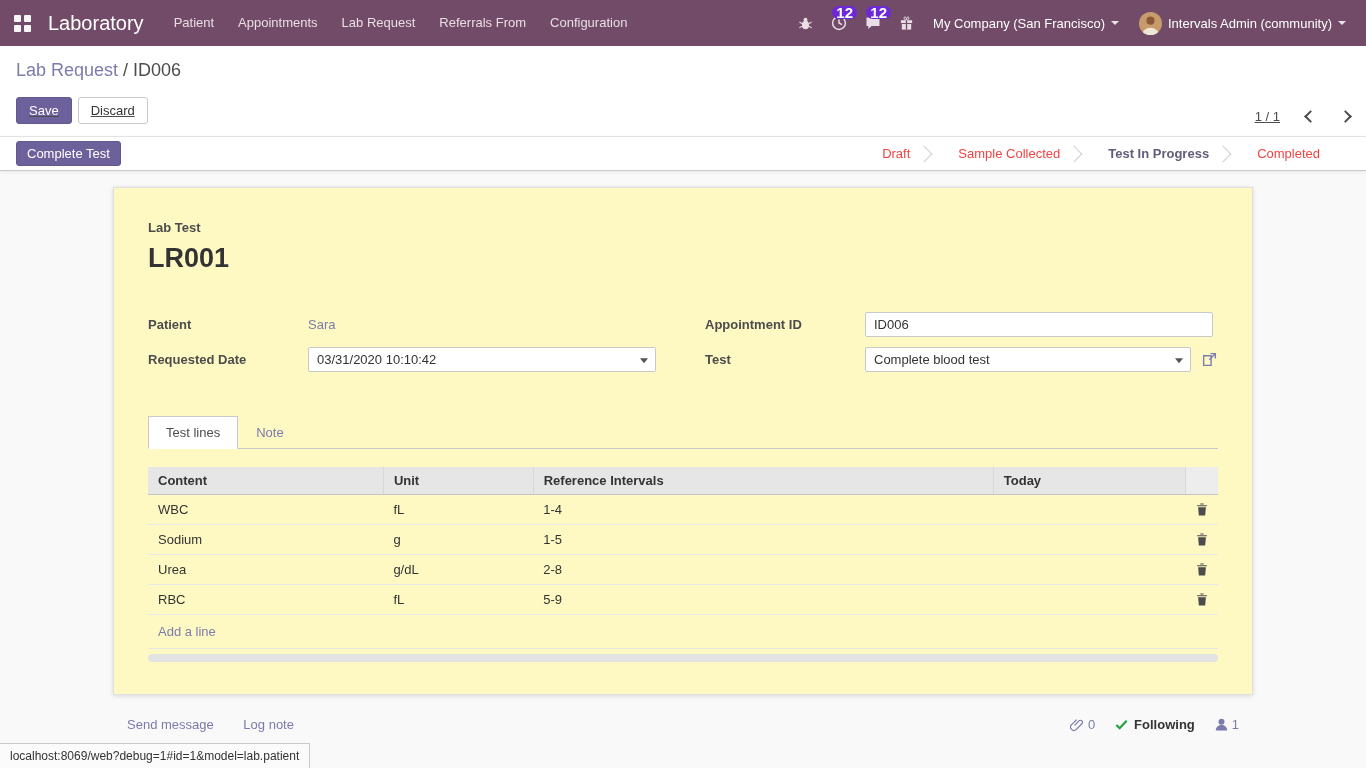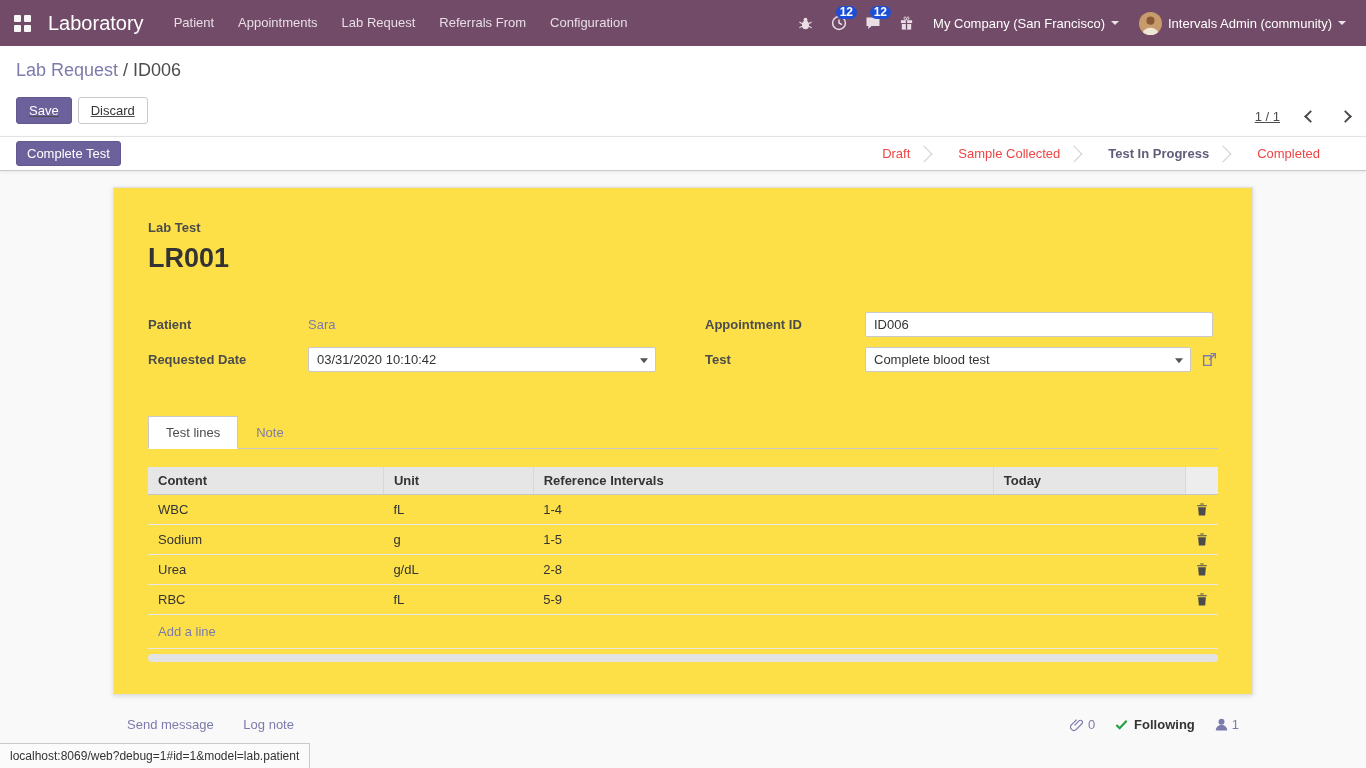--- a/index.html
+++ b/index.html
@@ -21,22 +21,22 @@
     cursor:pointer;
   }
   .grid-icon { display:grid; grid-template-columns:repeat(2,7px); grid-gap:3px; }
   .grid-icon i { width:7px; height:7px; background:rgba(255,255,255,.95); border-radius:1px; display:block; }
   .brand { font-size:20px; font-weight:400; padding:0 18px 0 4px; color:#fff; }
   .nav-menu { display:flex; height:46px; }
   .nav-menu a { color:#e9dde6; padding:0 12px; line-height:46px; font-size:13px; }
   .systray { margin-left:auto; display:flex; align-items:center; }
   .tray-icon { position:relative; padding:0 9px; color:#e9dde6; display:flex; align-items:center; cursor:pointer; }
   .badge-pill {
-    position:absolute; top:-9px; right:-1px; background:#1d4ed8; color:#fff;
-    font-size:12px; font-weight:bold; border-radius:8px; padding:1px 4px; line-height:11px;
+    position:absolute; top:-9px; right:-1px; background:#6d28d9; color:#fff;
+    font-size:15px; font-weight:bold; border-radius:8px; padding:1px 4px; line-height:11px;
   }
   .dropdown-toggle { display:flex; align-items:center; gap:6px; padding:0 10px; color:#fff; cursor:pointer; height:46px; }
   .caret-down { width:0; height:0; border-left:4px solid transparent; border-right:4px solid transparent; border-top:4px solid rgba(255,255,255,.85); }
   .avatar { width:23px; height:23px; border-radius:50%; overflow:hidden; flex:0 0 auto; }
 
   
   .control-panel { background:#fff; padding:14px 16px 12px; }
   .breadcrumb { font-size:18px; color:#4c4c4c; margin-bottom:16px; }
   .breadcrumb a { color:#7c7bad; }
   .cp-bottom { display:flex; align-items:flex-end;text-decoration:underline; }
@@ -65,21 +65,21 @@
   .step:not(:last-child)::after {
     content:""; position:absolute; top:50%; right:10px; width:11px; height:11px;
     border-top:1px solid #d0d0d0; border-right:1px solid #d0d0d0;
     transform:translateY(-50%) rotate(45deg);
   }
   .step.active { color:#5f5d78; font-weight:bold; }
 
   
   .content { padding:16px 0 0; }
   .sheet {
-    width:1140px; margin:0 auto; background:#fde047;
+    width:1140px; margin:0 auto; background:#fef9c3;
     border:1px solid #e0e0e0; box-shadow:0 1px 5px rgba(0,0,0,.13);
     padding:32px 34px; min-height:484px;
   }
   .doc-type { font-size:13px; font-weight:bold; color:#4c4c4c; }
   .doc-title { font-size:27px; font-weight:bold; color:#333; margin:8px 0 36px; }
 
   .o-group { display:grid; grid-template-columns:1fr 1fr; column-gap:44px; row-gap:6px; }
   .field { display:flex; align-items:center; min-height:29px; }
   .field > label { width:160px; flex:0 0 160px; font-weight:bold; color:#4c4c4c; }
   .field-value { flex:1; max-width:348px; }

